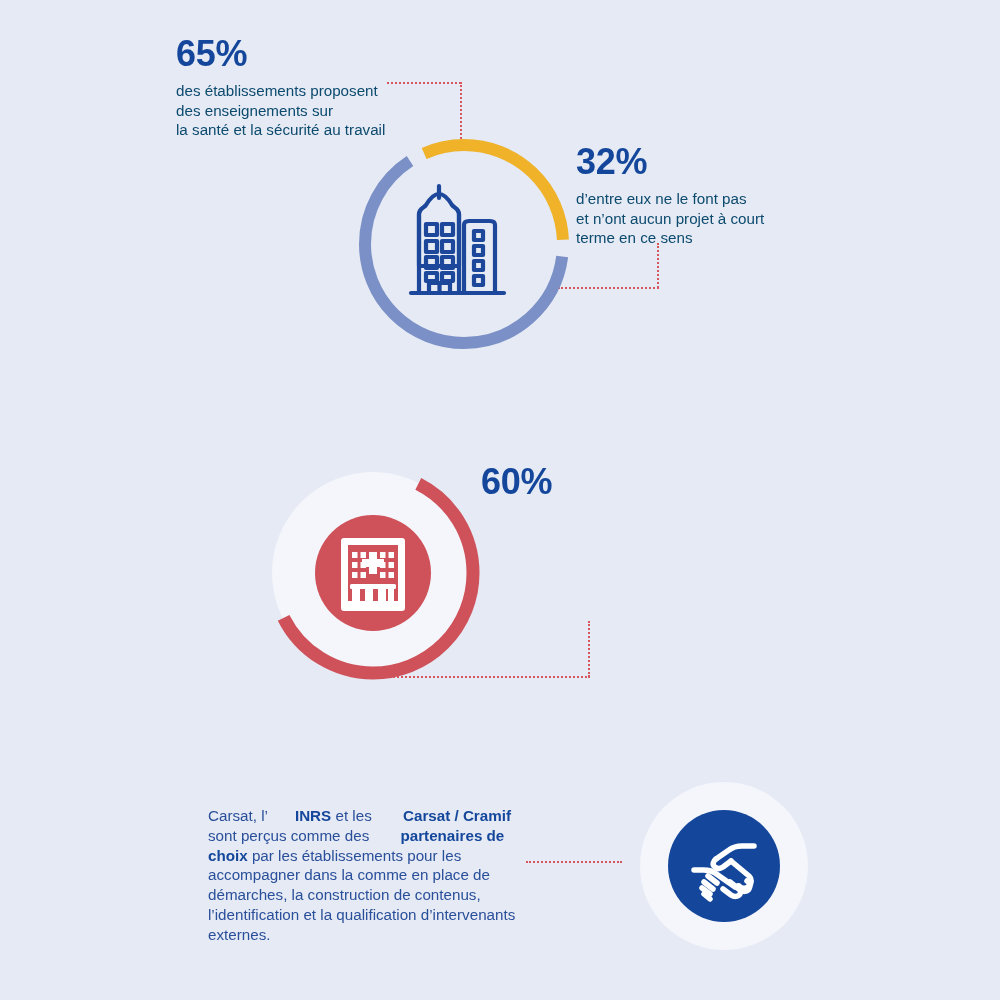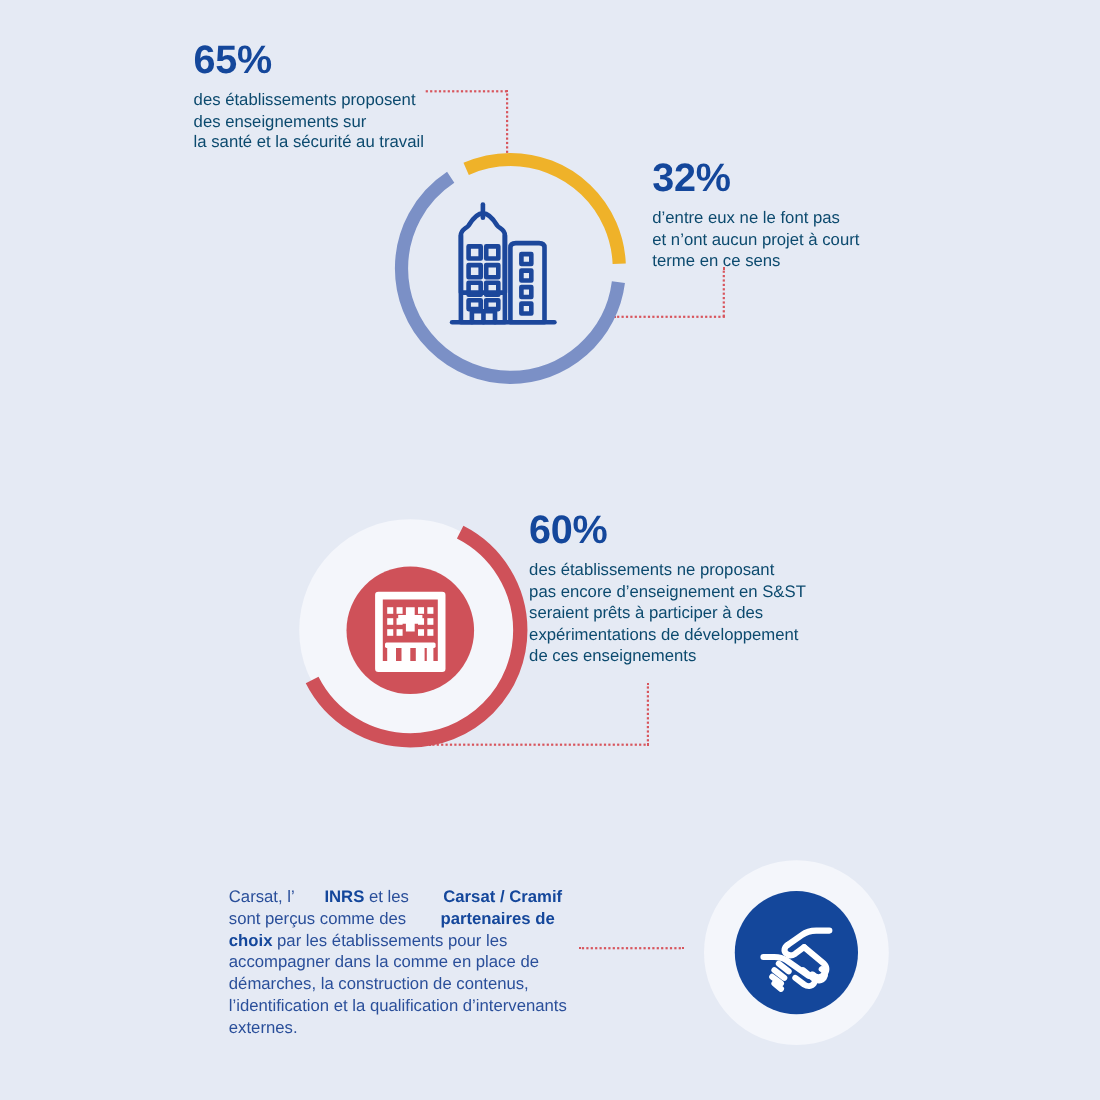--- a/index.html
+++ b/index.html
@@ -41,21 +41,21 @@
   .para-body {
     font-size: 15.2px;
     color: #2a4f9a;
     line-height: 19.8px;
     margin: 0;
   }
   .para-body b { font-weight: bold; color: #14479b; padding-left: 27px; }
 
   
   #block-65  { left: 176px; top: 36px;  width: 360px; }
-  #block-32  { left: 593px; top: 144px; width: 260px; }
+  #block-32  { left: 576px; top: 144px; width: 260px; }
   #block-60  { left: 481px; top: 464px; width: 300px; }
   #block-partners { left: 208px; top: 806px; width: 320px; }
 
   
   #donut-buildings { left: 356px; top: 136px; width: 216px; height: 216px; }
   #donut-hospital  { left: 262px; top: 462px; width: 222px; height: 222px; }
 
   .donut-svg { display: block; }
 
   
@@ -111,25 +111,20 @@
 
   <div class="abs" id="block-32">
     <div class="stat-number">32%</div>
     <div class="stat-body">d’entre eux ne le font pas
 et n’ont aucun projet à court
 terme en ce sens</div>
   </div>
 
   <div class="abs" id="block-60">
     <div class="stat-number">60%</div>
-    <div class="stat-body">des établissements ne proposant
-pas encore d’enseignement en S&amp;ST
-seraient prêts à participer à des
-expérimentations de développement
-de ces enseignements</div>
   </div>
 
   <div class="abs" id="donut-buildings">
     <svg class="donut-svg" width="216" height="216" viewBox="0 0 216 216">
 
       <circle cx="108" cy="108" r="99" fill="none" stroke="#7b90c6" stroke-width="12" stroke-dasharray="396 226" stroke-dashoffset="-168" transform="rotate(-90 108 108)"></circle>
 
       <circle cx="108" cy="108" r="99" fill="none" stroke="#efb229" stroke-width="12" stroke-dasharray="193 429" stroke-dashoffset="-580" transform="rotate(-90 108 108)"></circle>
 
       <g fill="none" stroke="#1c479b" stroke-width="4.2" stroke-linejoin="round" stroke-linecap="round">

